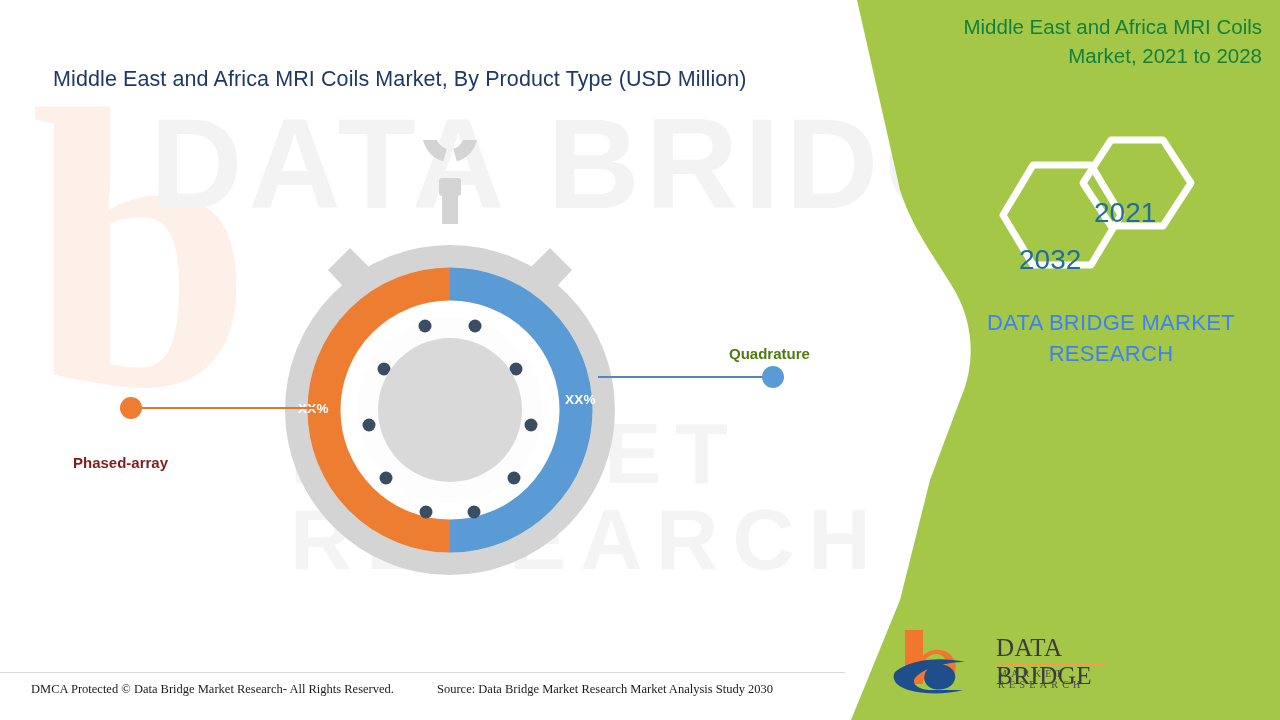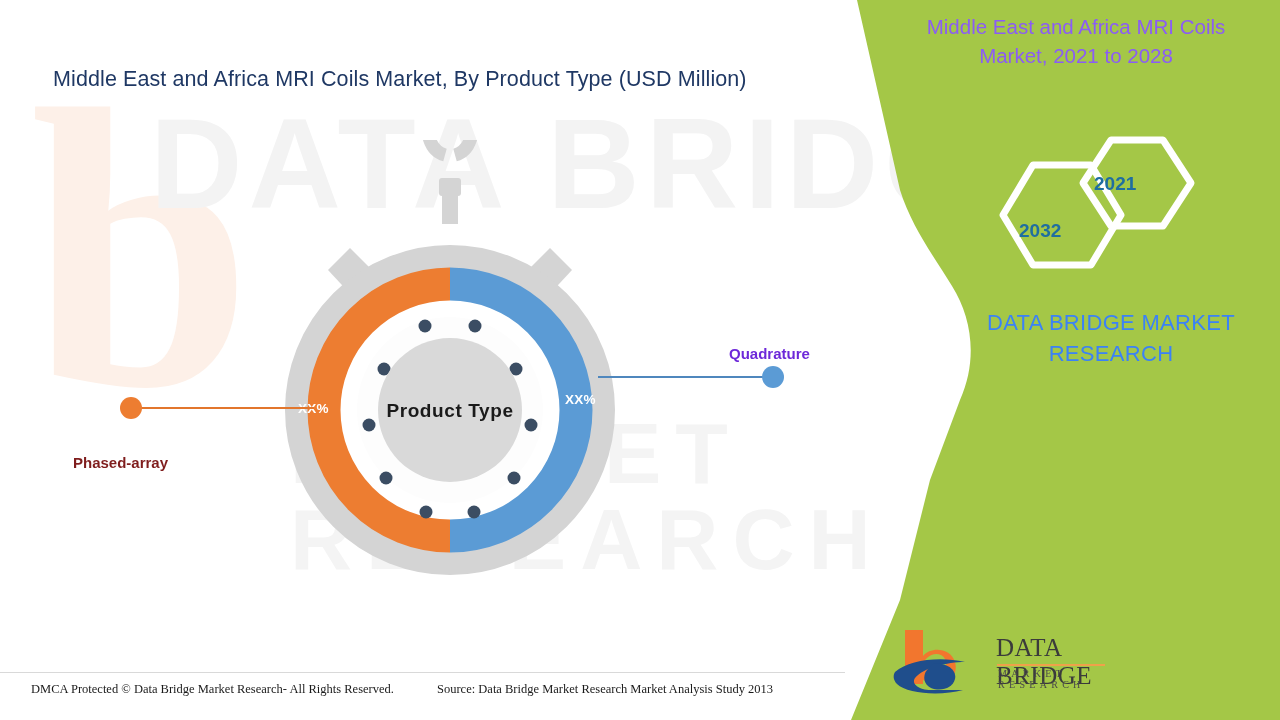--- a/index.html
+++ b/index.html
@@ -29,47 +29,47 @@
   
   .left-title{
     position:absolute; left:53px; top:31px; width:790px;
     font-size:21.5px; color:#1f3864; font-weight:400; letter-spacing:.1px;margin-top:36px;
   }
 
   
   .greenwrap{position:absolute;left:0;top:0;width:1280px;height:720px;}
   .green-title{
     position:absolute; left:890px; top:12px; width:372px;
-    text-align:center; color:#8b5cf6; font-size:20.5px; line-height:1.42;
+    text-align:right; color:#15803d; font-size:20.5px; line-height:1.42;
     font-weight:400;
   }
   .brand-line{
     position:absolute; left:960px; top:307px; width:302px;
     text-align:center; color:#3b82f6; font-size:22px; line-height:1.42;
     letter-spacing:.3px;
   }
   .hex-year{
-    position:absolute; color:#1f6ea0; font-size:19px; font-weight:700;
+    position:absolute; color:#1f6ea0; font-size:28px; font-weight:400;margin-top:24px;
   }
   .hex-2021{left:1094px;top:173px;}
   .hex-2028{left:1019px;top:220px;}
 
   
   .donutwrap{position:absolute;left:250px;top:140px;width:400px;height:460px;}
 
   
   .leader{position:absolute;height:2px;}
   .leader.orange{background:#e2762c;}
   .leader.blue{background:#4f87bd;}
   .dot{position:absolute;width:22px;height:22px;border-radius:50%;}
   .dot.orange{background:#ed7d31;}
   .dot.blue{background:#5b9bd5;}
   .lbl{position:absolute;font-size:15px;font-weight:700;}
   .lbl.orange{color:#7f1d1d;}
-  .lbl.blue{color:#6d28d9;}
+  .lbl.blue{color:#4d7c0f;}
 
   .pct{position:absolute;color:#ffffff;font-size:13.5px;font-weight:700;letter-spacing:.2px;}
 
   .center-label{
     position:absolute;left:0;top:0;width:400px;text-align:center;
     font-size:19px;font-weight:700;color:#1a1a1a;letter-spacing:.6px;
   }
 
   
   .footer-line{position:absolute;left:0;top:672px;width:845px;height:1px;background:#d9d9d9;}
@@ -156,37 +156,36 @@
         <circle cx="281" cy="285" r="6.5"></circle>
         <circle cx="136" cy="338" r="6.5"></circle>
         <circle cx="264" cy="338" r="6.5"></circle>
         <circle cx="176" cy="372" r="6.5"></circle>
         <circle cx="224" cy="372" r="6.5"></circle>
       </g>
 
       <circle cx="200" cy="270" r="72" fill="#d9d9d9"></circle>
     </svg>
 
-    <div class="center-label" style="top:260px;">Product  Type</div>
 
     <div class="pct" style="left:48px;top:261px;">XX%</div>
     <div class="pct" style="left:315px;top:252px;">XX%</div>
   </div>
 
   <div class="leader orange" style="left:132px;top:407px;width:182px;"></div>
   <div class="dot orange" style="left:120px;top:397px;"></div>
   <div class="lbl orange" style="left:73px;top:454px;">Phased-array</div>
 
   <div class="leader blue" style="left:598px;top:376px;width:178px;"></div>
   <div class="dot blue" style="left:762px;top:366px;"></div>
   <div class="lbl blue" style="left:729px;top:345px;">Quadrature</div>
 
   <div class="footer-line"></div>
   <div class="footer-txt footer-left">DMCA Protected © Data Bridge Market Research- All Rights Reserved.</div>
-  <div class="footer-txt footer-right">Source: Data Bridge Market Research Market Analysis Study 2013</div>
+  <div class="footer-txt footer-right">Source: Data Bridge Market Research Market Analysis Study 2030</div>
 
   <div class="logo">
     <svg width="100" height="70" viewBox="0 0 100 70" style="position:absolute;left:0;top:0;">
 
       <path d="M 12 4 L 30 4 L 30 30 C 38 20 58 22 62 36 C 66 50 54 60 40 58
                C 28 56 22 46 24 36 L 34 34 C 33 42 38 48 45 47 C 52 46 55 39 52 33
                C 49 27 40 26 34 32 L 30 36 L 30 58 L 12 58 Z" fill="#f2762e"></path>
 
       <path d="M 2 46 C 16 34 46 30 72 36 C 54 36 30 42 22 52
                C 18 58 26 64 38 64 L 70 64 C 48 70 14 68 4 58 C 0 54 0 49 2 46 Z" fill="#1f4e8c"></path>

